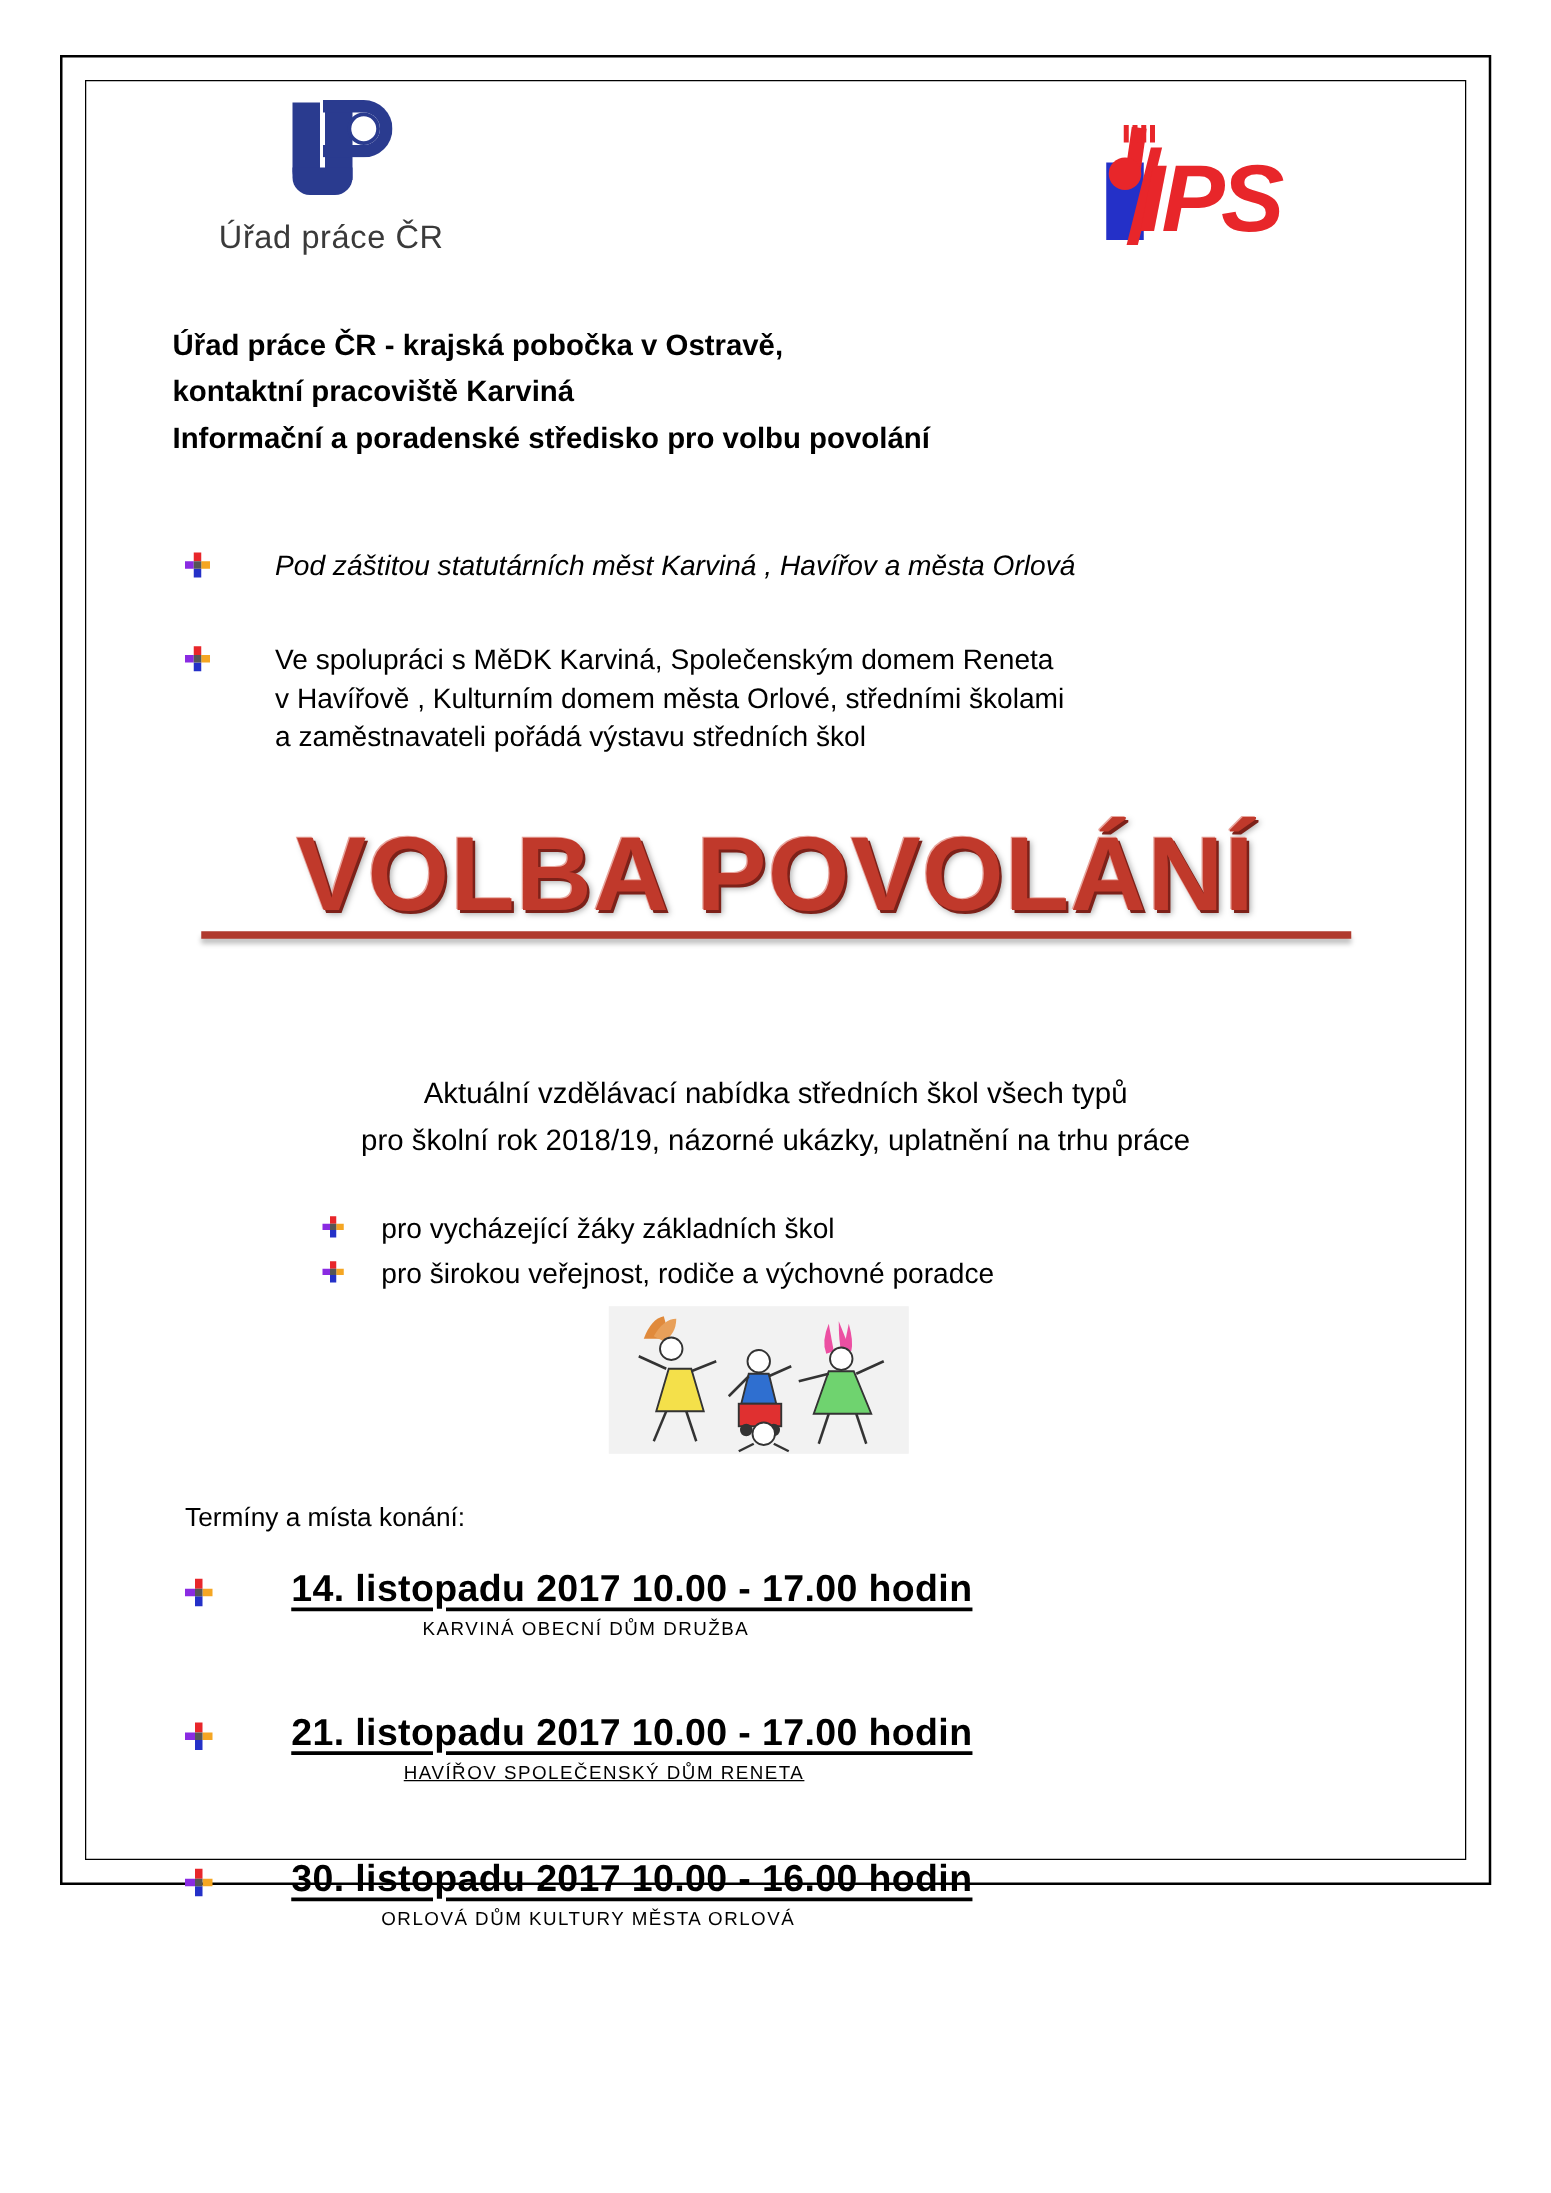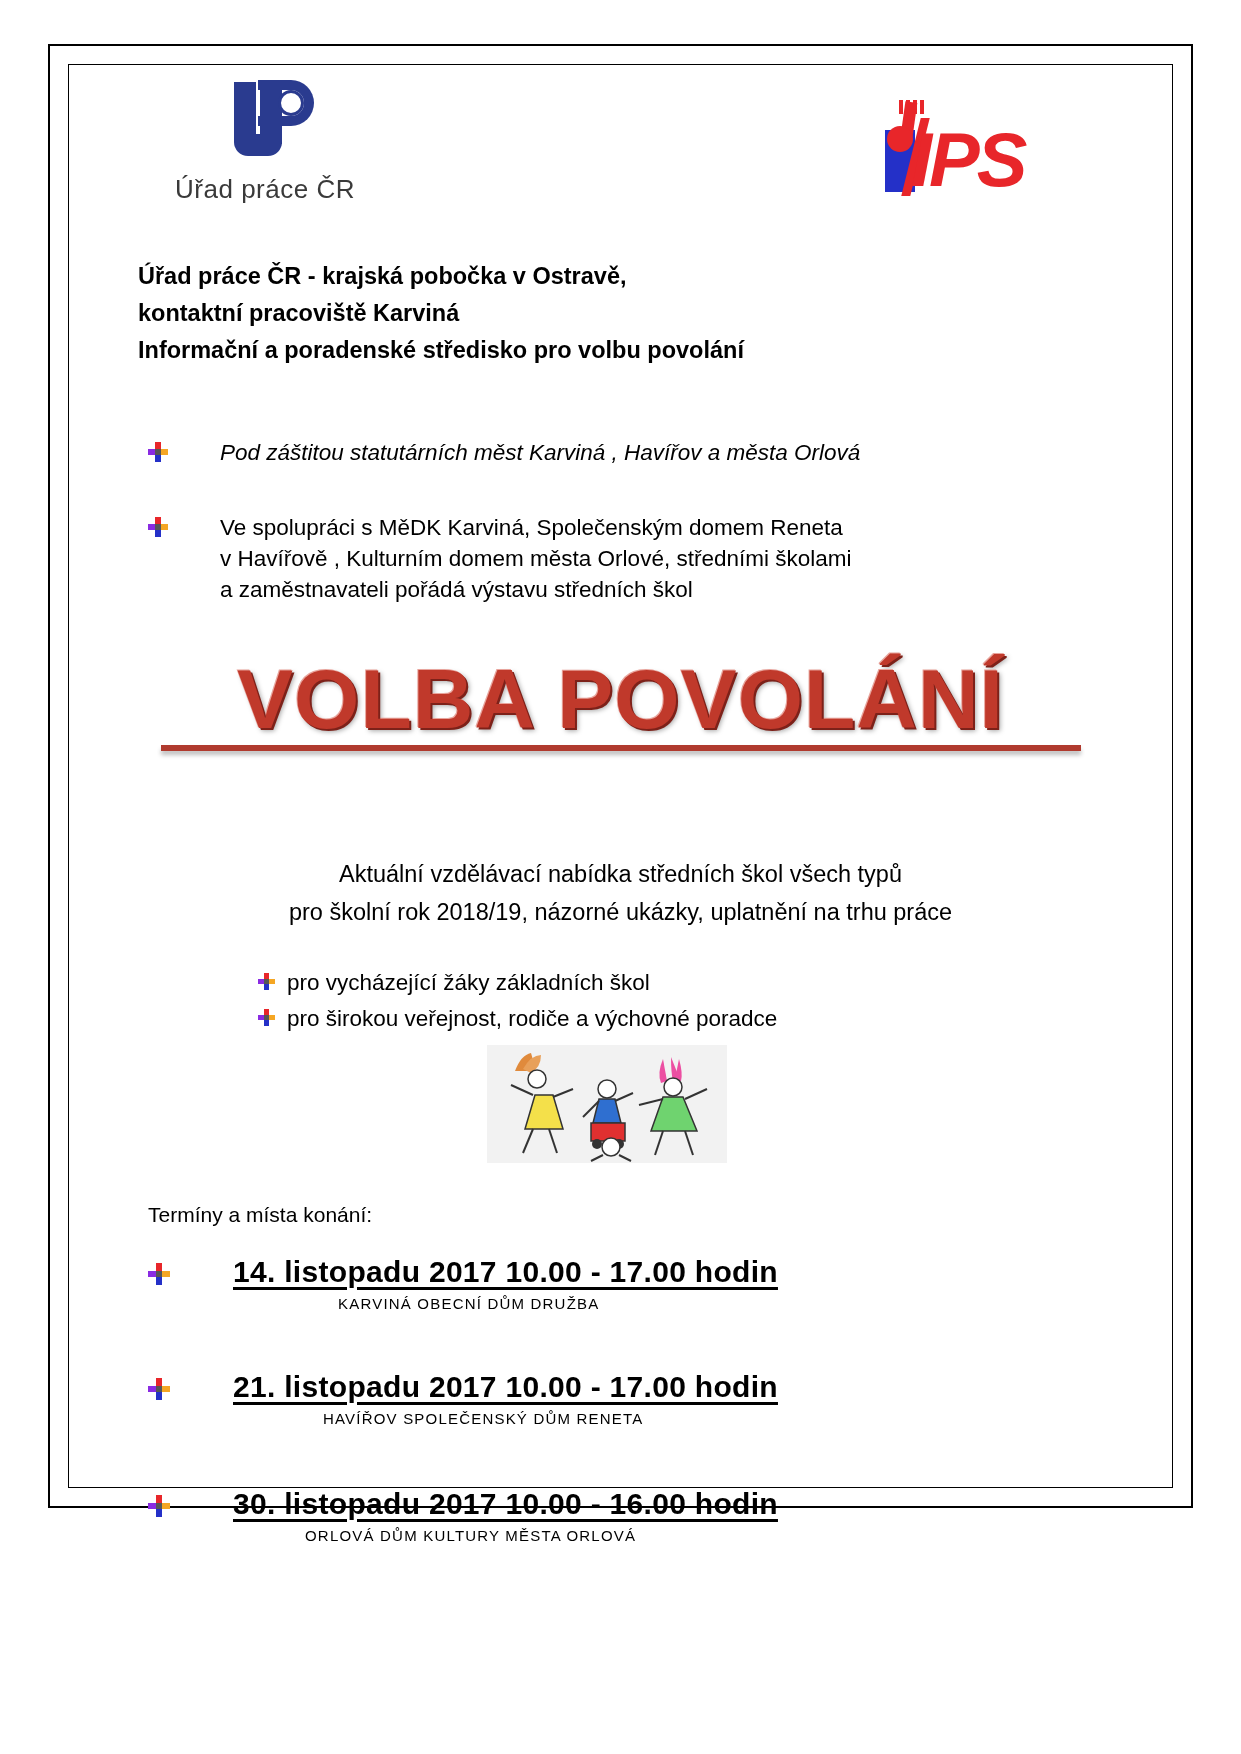--- a/index.html
+++ b/index.html
@@ -279,21 +279,21 @@
     align-items: flex-start;
     margin-bottom: 6px;
   }
   .small-bullets .row .cross { width:17px; height:17px; margin-top:5px; }
   .small-bullets .row .cross .q1{left:6px;top:0;width:5px;height:6px;}
   .small-bullets .row .cross .q2{left:11px;top:6px;width:6px;height:5px;}
   .small-bullets .row .cross .q3{left:6px;top:11px;width:5px;height:6px;}
   .small-bullets .row .cross .q4{left:0;top:6px;width:6px;height:5px;}
   .small-bullets .row .cross .c {left:6px;top:6px;width:5px;height:5px;}
   .small-bullets .row .btxt {
-    margin-left: 12px;
+    margin-left: 30px;
     font-size: 22.5px;
     line-height: 30px;
   }
 
   
   .kids {
     position: absolute;
     left: 487px;
     top: 1045px;
     width: 240px;
@@ -334,21 +334,21 @@
   .term .place {
     margin-left: 85px;
     margin-top: 6px;
     font-size: 15px;
     letter-spacing: 1.2px;
     display: block;
   }
   #term-1 { top: 1255px; }
   #term-1 .place { padding-left: 105px; }
   #term-2 { top: 1370px; }
-  #term-2 .place { padding-left: 90px; }
+  #term-2 .place { padding-left: 90px; text-decoration: underline; }
   #term-3 { top: 1487px; }
   #term-3 .place { padding-left: 72px; }
 </style>
 </head>
 <body>
 
 <div class="page-frame">
   <div class="page-inner"></div>
 </div>
 

